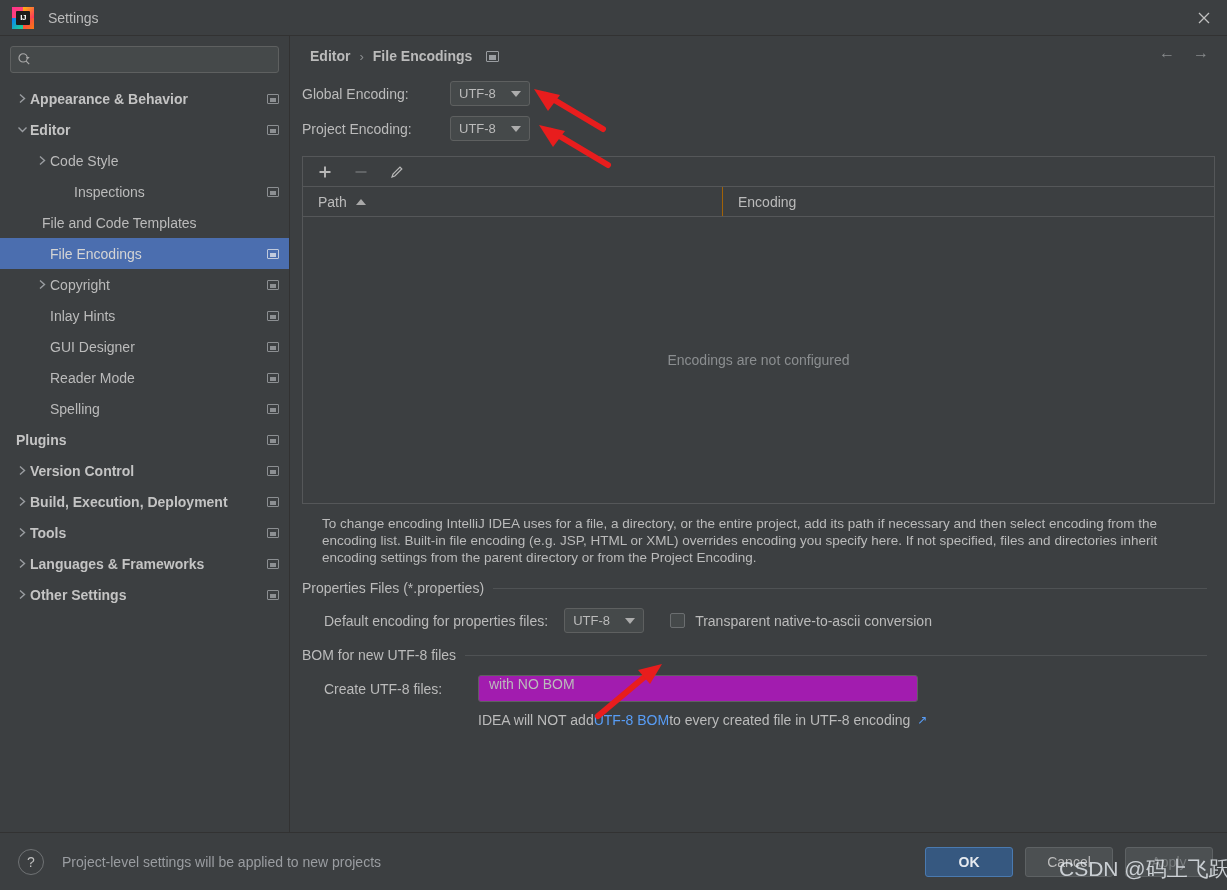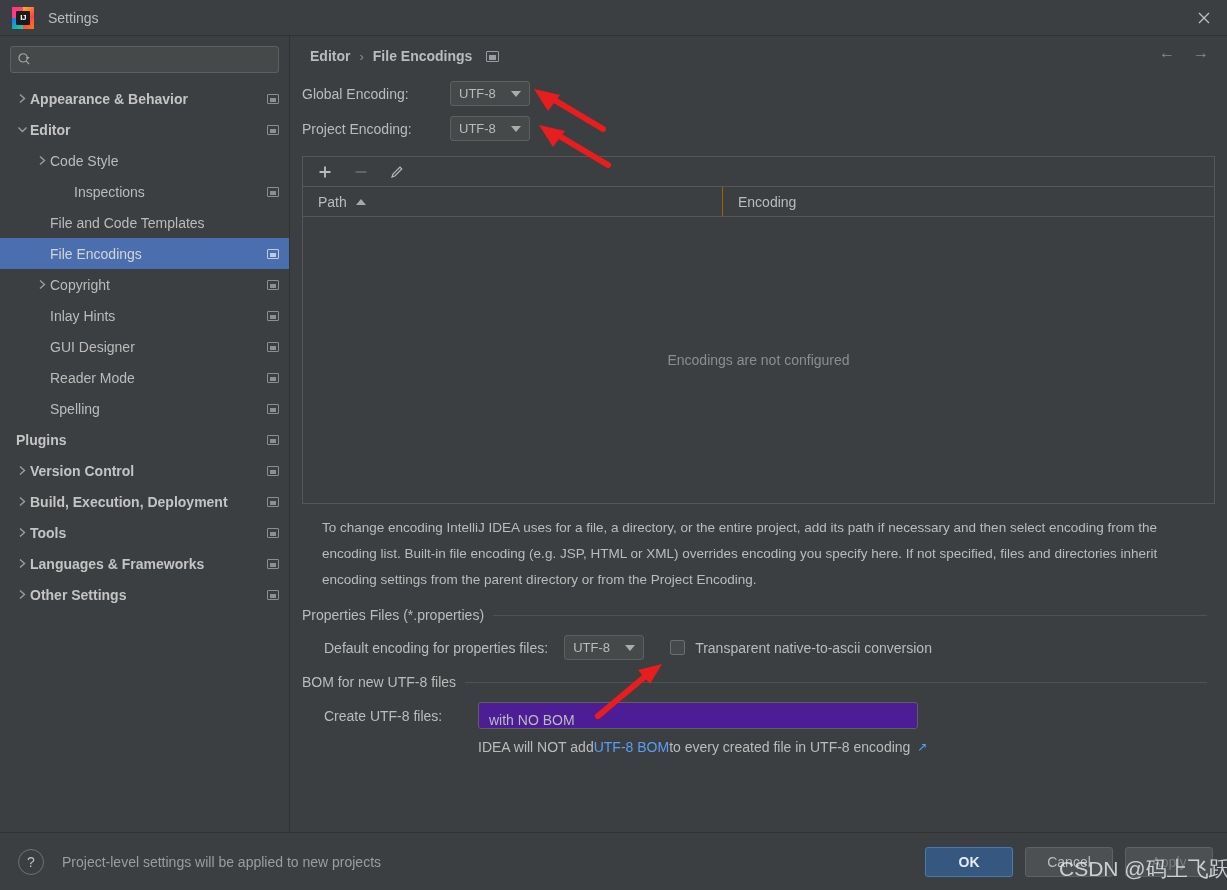--- a/index.html
+++ b/index.html
@@ -180,43 +180,43 @@
     width:0;height:0;border-left:5px solid transparent;
     border-right:5px solid transparent;border-bottom:6px solid #a9a9a9;
   }
   .table-body {
     flex:1; display:flex; align-items:center; justify-content:center;
     color:#8b8e90; font-size:14px;
   }
 
   .desc {
     margin: 11px 22px 0 32px;
-    color:#bbbbbb; font-size:13.5px; line-height: 26px;
+    color:#bbbbbb; font-size:13.5px; line-height: 17px;
   }
 
   
   .group { margin: 14px 20px 0 12px; }
   .group-title {
     display:flex; align-items:center; gap:9px;
     color:#bbbbbb; font-size:14px;text-align:center;
   }
   .group-title .rule { flex:1; height:1px; background:#4f5254; }
   .group-body { padding: 12px 0 0 22px; display:flex; align-items:center; }
 
   .label-inline { color:#bbbbbb; font-size:14px; }
   .checkbox-wrap { display:flex; align-items:center; gap:10px; margin-left:26px; }
   .cbox {
     width:15px; height:15px; border:1px solid #6b6e70;
     border-radius:2px; background:#45494a;
   }
 
   .select-wide {
     height: 27px; width: 440px;
-    background:#4c1d95; border:1px solid #5e6060; border-radius:3px;
-    display:flex; align-items:flex-end; padding: 0 10px;
+    background:#a21caf; border:1px solid #5e6060; border-radius:3px;
+    display:flex; align-items:flex-start; padding: 0 10px;
     color:#bbbbbb; font-size:14px;
   }
   .select-wide .val { flex:1; }
   .hint-row {
     margin: 10px 0 0 176px;
     color:#bbbbbb; font-size:14px;
     display:flex; align-items:center; gap:0;
   }
   .hint-row .link { color:#589df6; }
   .hint-row .ext { color:#589df6; margin-left:7px; font-size:12px; }
@@ -317,21 +317,21 @@
                 <path d="M2 1.5 L6.5 5.5 L2 9.5" stroke="#9a9da1" stroke-width="1.4" fill="none"></path>
               </svg>
             </span>
             <span class="label">Code Style</span>
           </div>
           <div class="tree-item" style="padding-left: 34px; gap: 24px;">
             <span class="arrow"></span>
             <span class="label">Inspections</span>
             <span class="badge"></span>
           </div>
-          <div class="tree-item" style="padding-left: 34px;">
+          <div class="tree-item" style="padding-left: 26px;">
             <span class="arrow"></span>
             <span class="label">File and Code Templates</span>
           </div>
           <div class="tree-item selected" style="padding-left: 34px;">
             <span class="arrow"></span>
             <span class="label">File Encodings</span>
             <span class="badge"></span>
           </div>
           <div class="tree-item" style="padding-left: 34px;">
             <span class="arrow">

